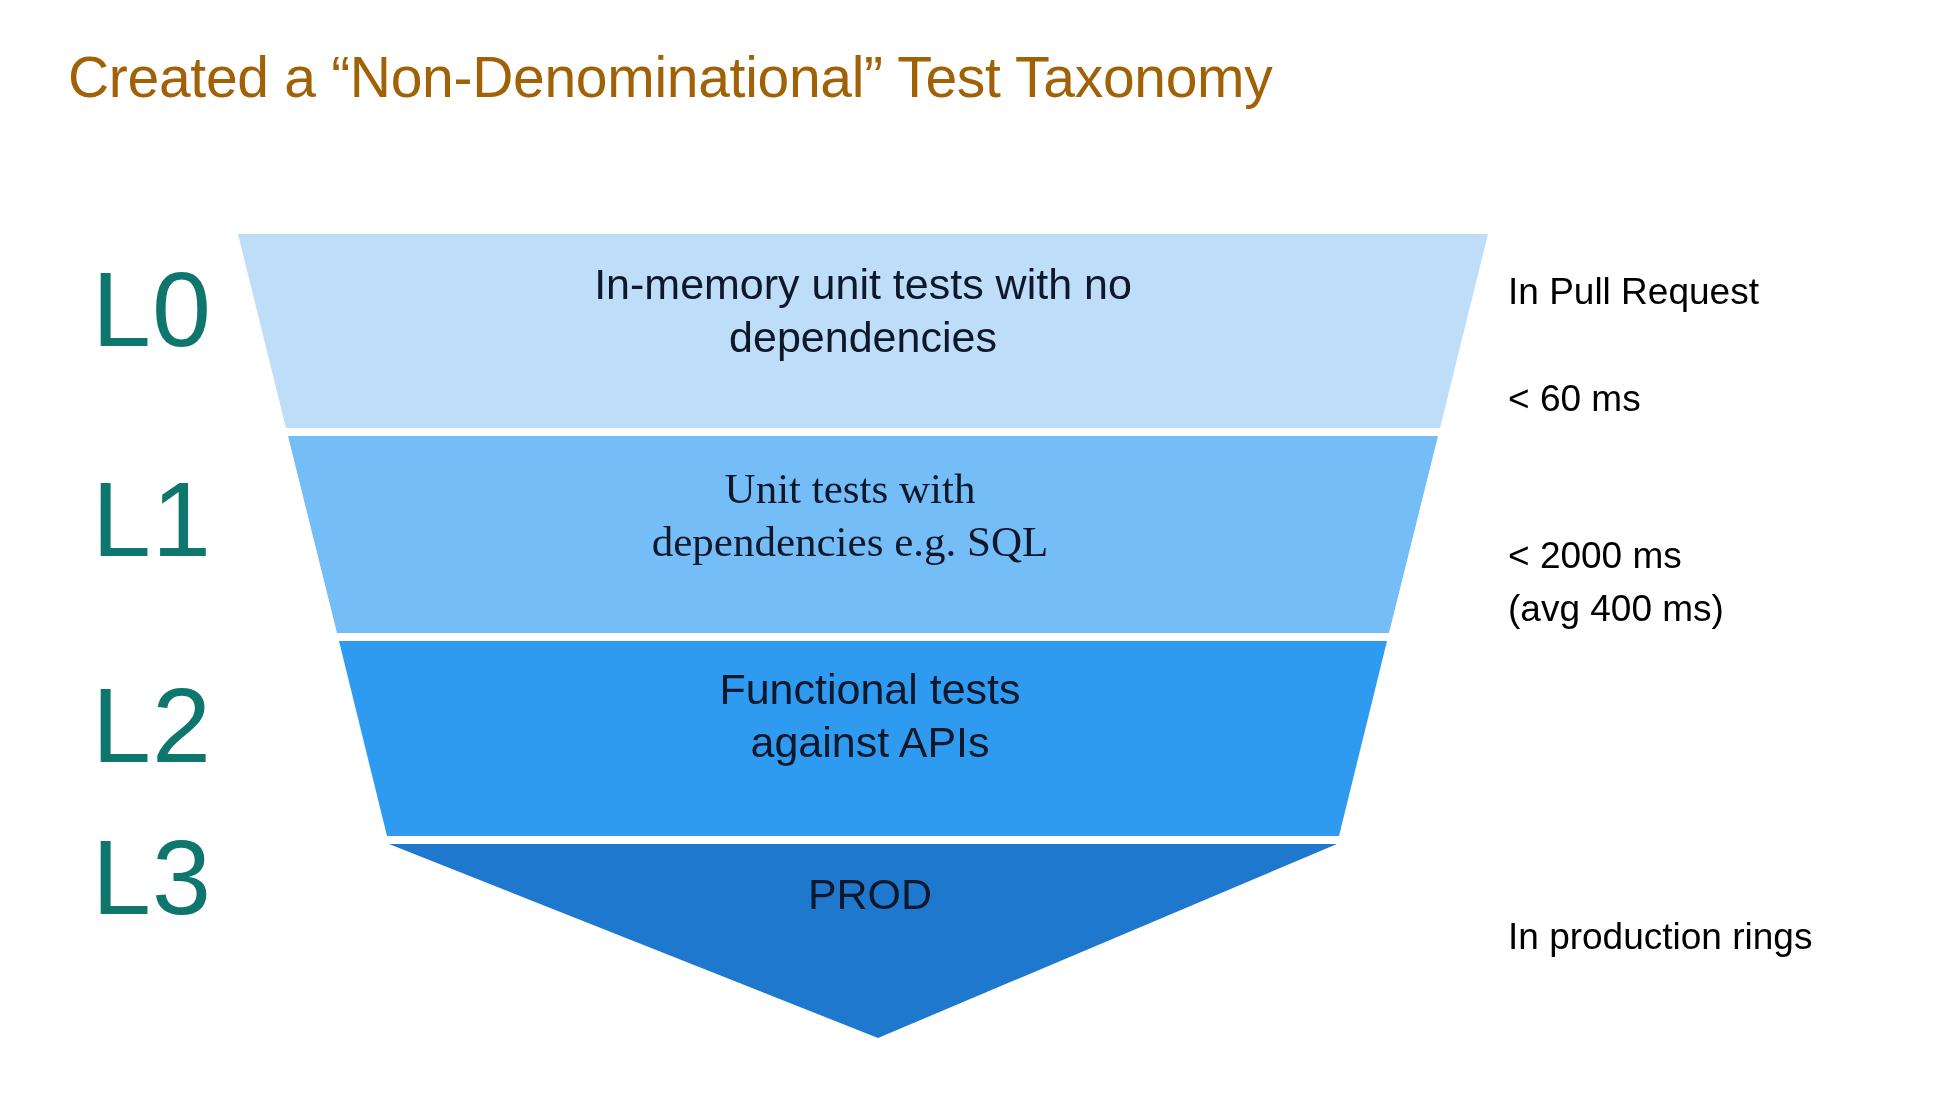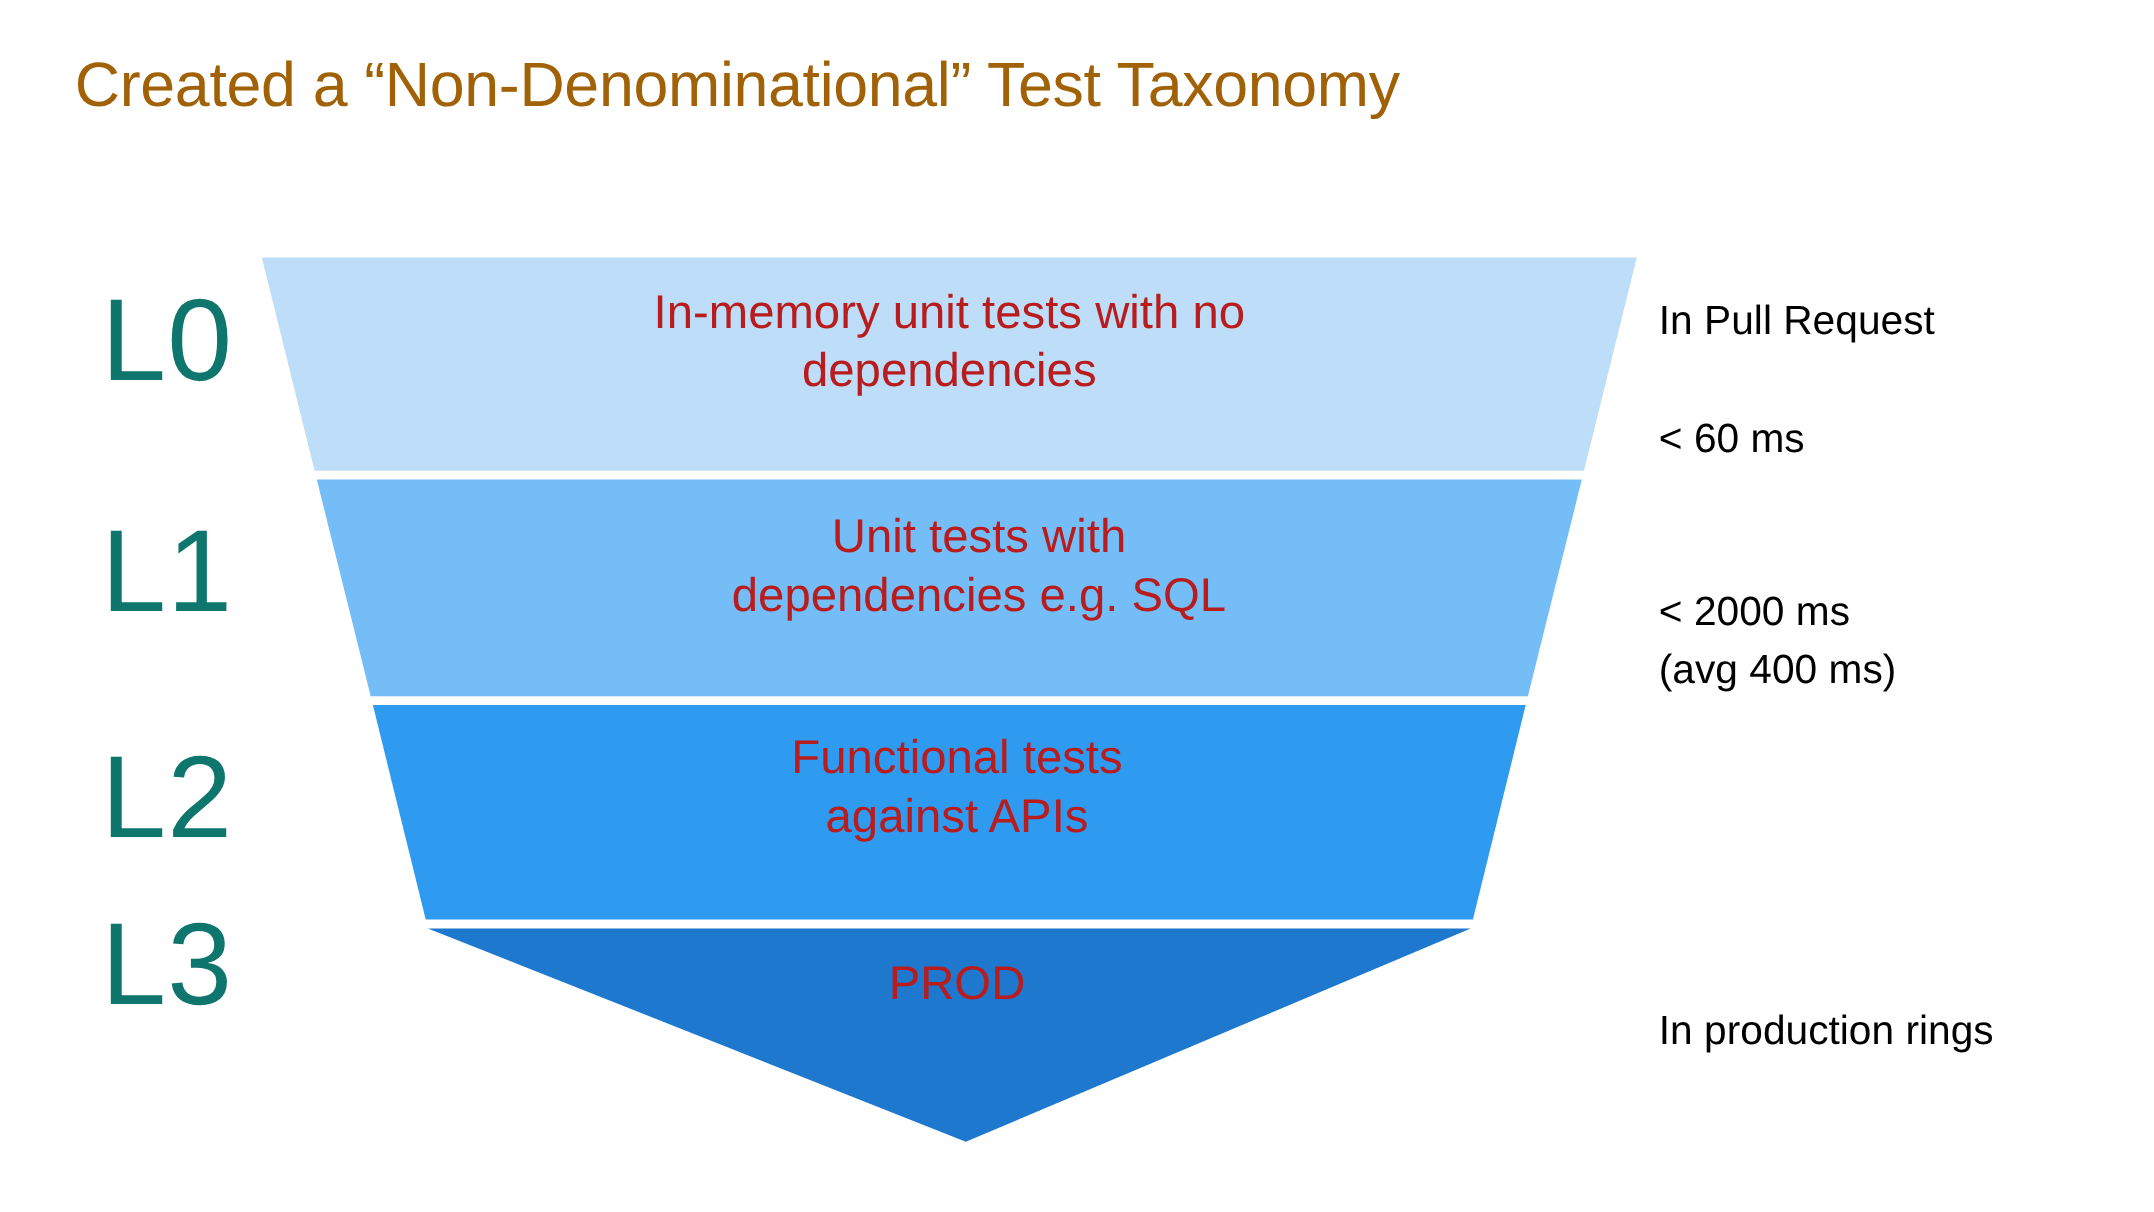--- a/index.html
+++ b/index.html
@@ -50,32 +50,33 @@
     width: 1958px;
     height: 1102px;
   }
 
   
   .band-caption {
     position: absolute;
     text-align: center;
     font-size: 43px;
     line-height: 1.24;
-    color: #b91c1c;
+    color: #0f172a;
     white-space: pre-line;
   }
   #band-caption-0 {
     left: 363px;
     top: 258px;
     width: 1000px;
   }
   #band-caption-1 {
-    left: 440px;
+    left: 400px;
     top: 462px;
     width: 900px;
+    font-family: Liberation Serif, serif;
   }
   #band-caption-2 {
     left: 470px;
     top: 663px;
     width: 800px;
   }
   #band-caption-3 {
     left: 600px;
     top: 868px;
     width: 540px;

